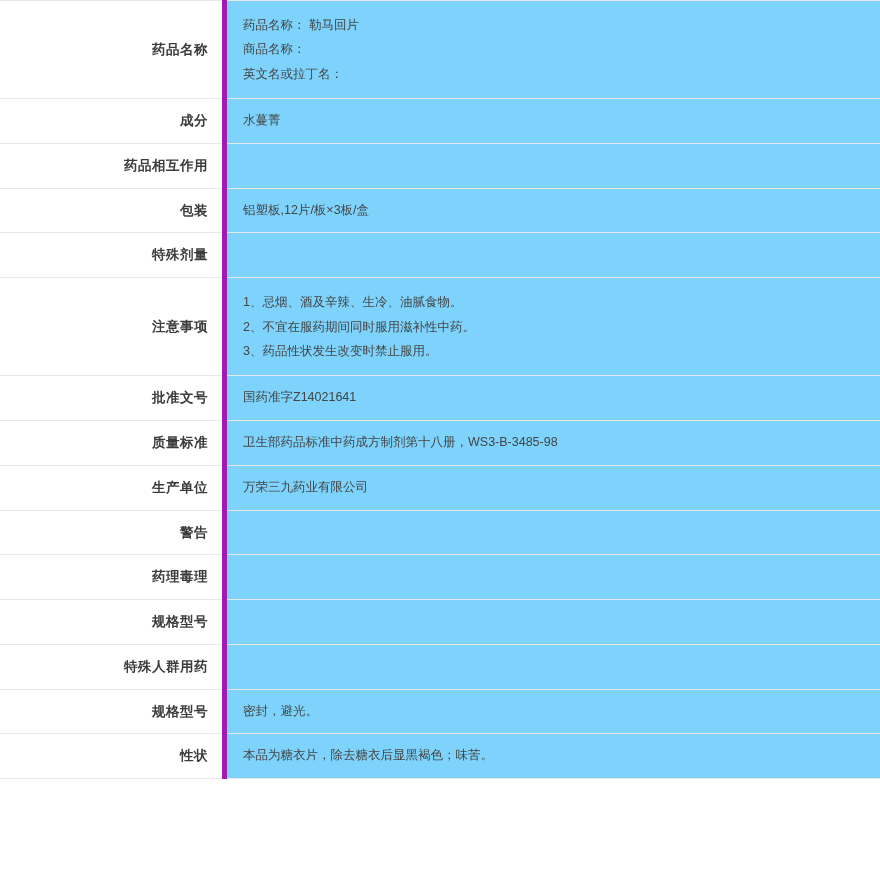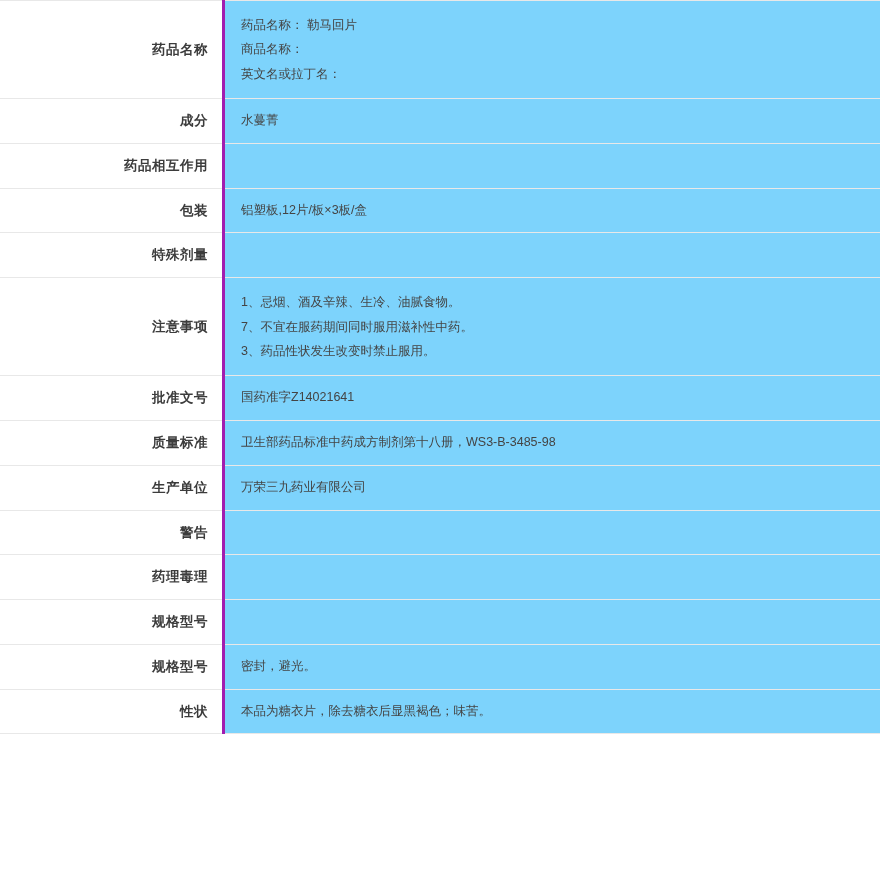--- a/index.html
+++ b/index.html
@@ -27,21 +27,21 @@
   }
   .label-cell {
     width: 200px;
     text-align: right;
     vertical-align: middle;
     padding: 10px 14px 10px 8px;
     font-weight: bold;
     font-size: 13.5px;
     color: #3c3c3c;
     letter-spacing: 0.5px;
-    border-right: 3px solid #a21caf;
+    border-right: 5px solid #a21caf;
     background: #ffffff;
     line-height: 1.6;
   }
   .value-cell {
     vertical-align: middle;
     padding: 10px 17px 10px 16px;
     font-size: 12.5px;
     color: #444444;
     line-height: 1.9;
     background: #7dd3fc;
@@ -101,21 +101,21 @@
     <tr>
       <td class="label-cell">特殊剂量</td>
       <td class="value-cell empty-value">
         <span class="line"></span>
       </td>
     </tr>
     <tr class="row-tall">
       <td class="label-cell">注意事项</td>
       <td class="value-cell">
         <span class="sub-line">1、忌烟、酒及辛辣、生冷、油腻食物。</span>
-        <span class="sub-line">7、不宜在服药期间同时服用滋补性中药。</span>
+        <span class="sub-line">2、不宜在服药期间同时服用滋补性中药。</span>
         <span class="sub-line">3、药品性状发生改变时禁止服用。</span>
       </td>
     </tr>
     <tr>
       <td class="label-cell">批准文号</td>
       <td class="value-cell">
         <span class="line">国药准字Z14021641</span>
       </td>
     </tr>
     <tr>
@@ -142,20 +142,26 @@
         <span class="line"></span>
       </td>
     </tr>
     <tr>
       <td class="label-cell">规格型号</td>
       <td class="value-cell empty-value">
         <span class="line"></span>
       </td>
     </tr>
     <tr>
+      <td class="label-cell">特殊人群用药</td>
+      <td class="value-cell empty-value">
+        <span class="line"></span>
+      </td>
+    </tr>
+    <tr>
       <td class="label-cell">规格型号</td>
       <td class="value-cell">
         <span class="line">密封，避光。</span>
       </td>
     </tr>
     <tr>
       <td class="label-cell">性状</td>
       <td class="value-cell">
         <span class="line">本品为糖衣片，除去糖衣后显黑褐色；味苦。</span>
       </td>

